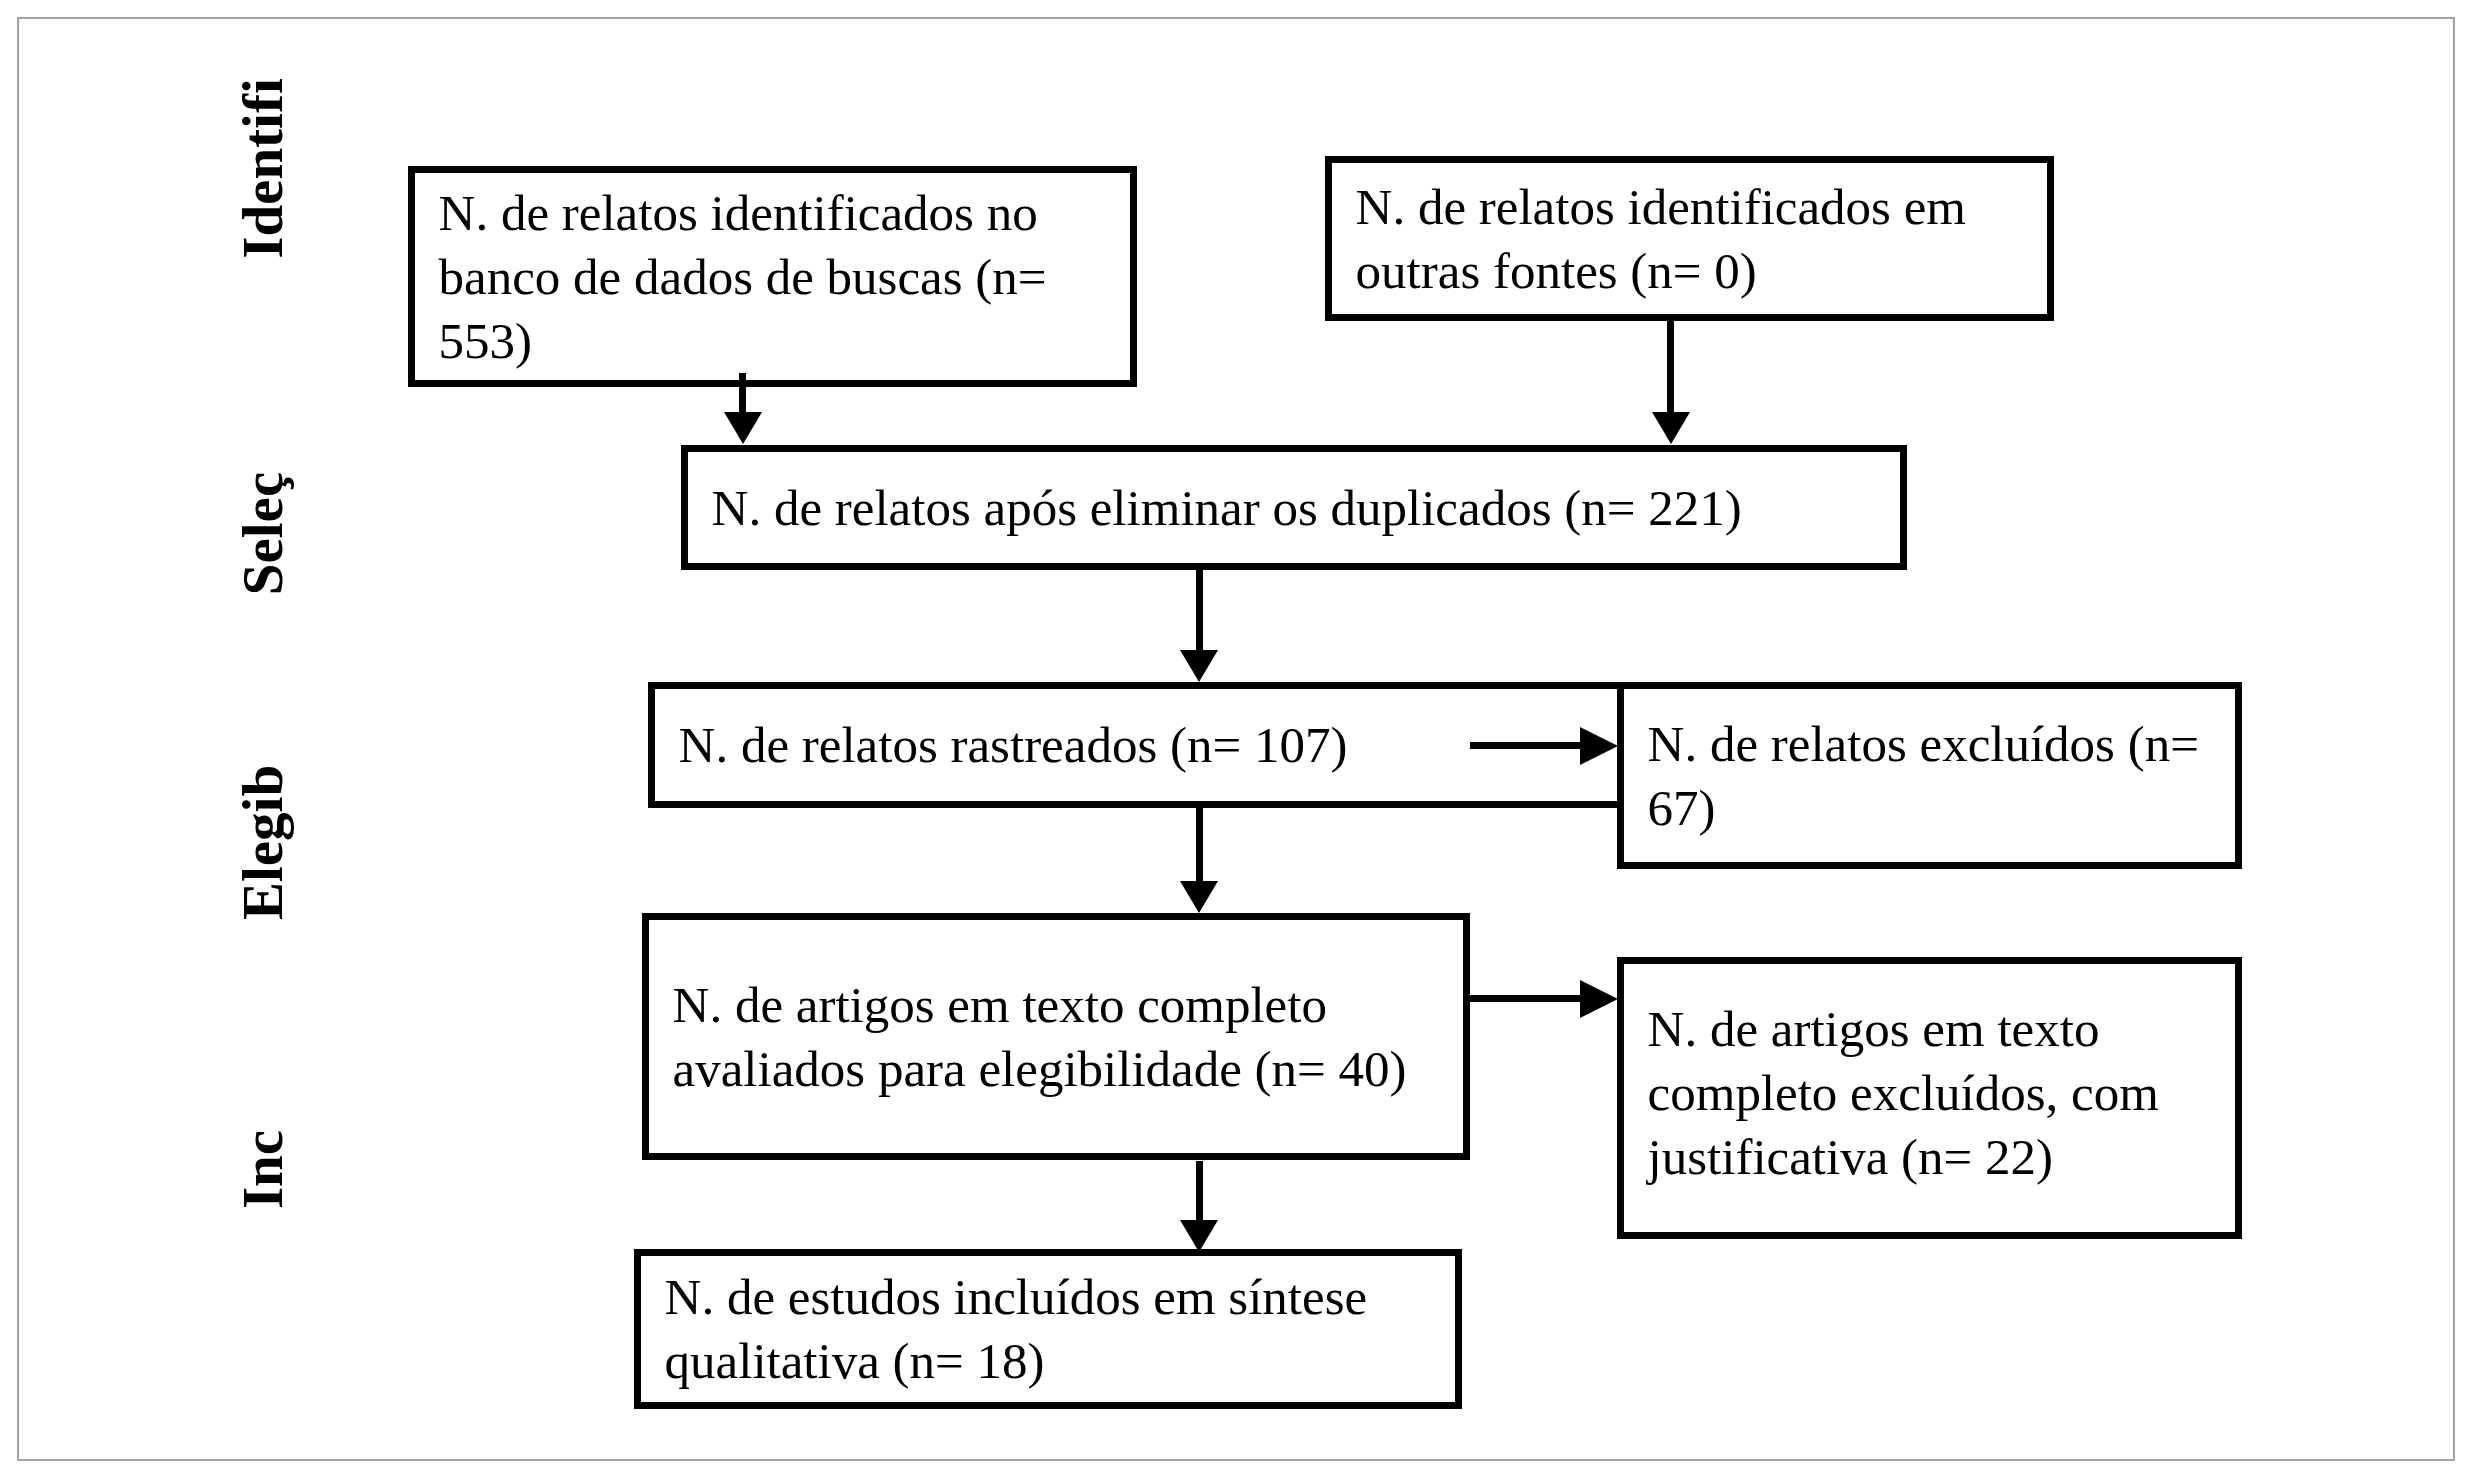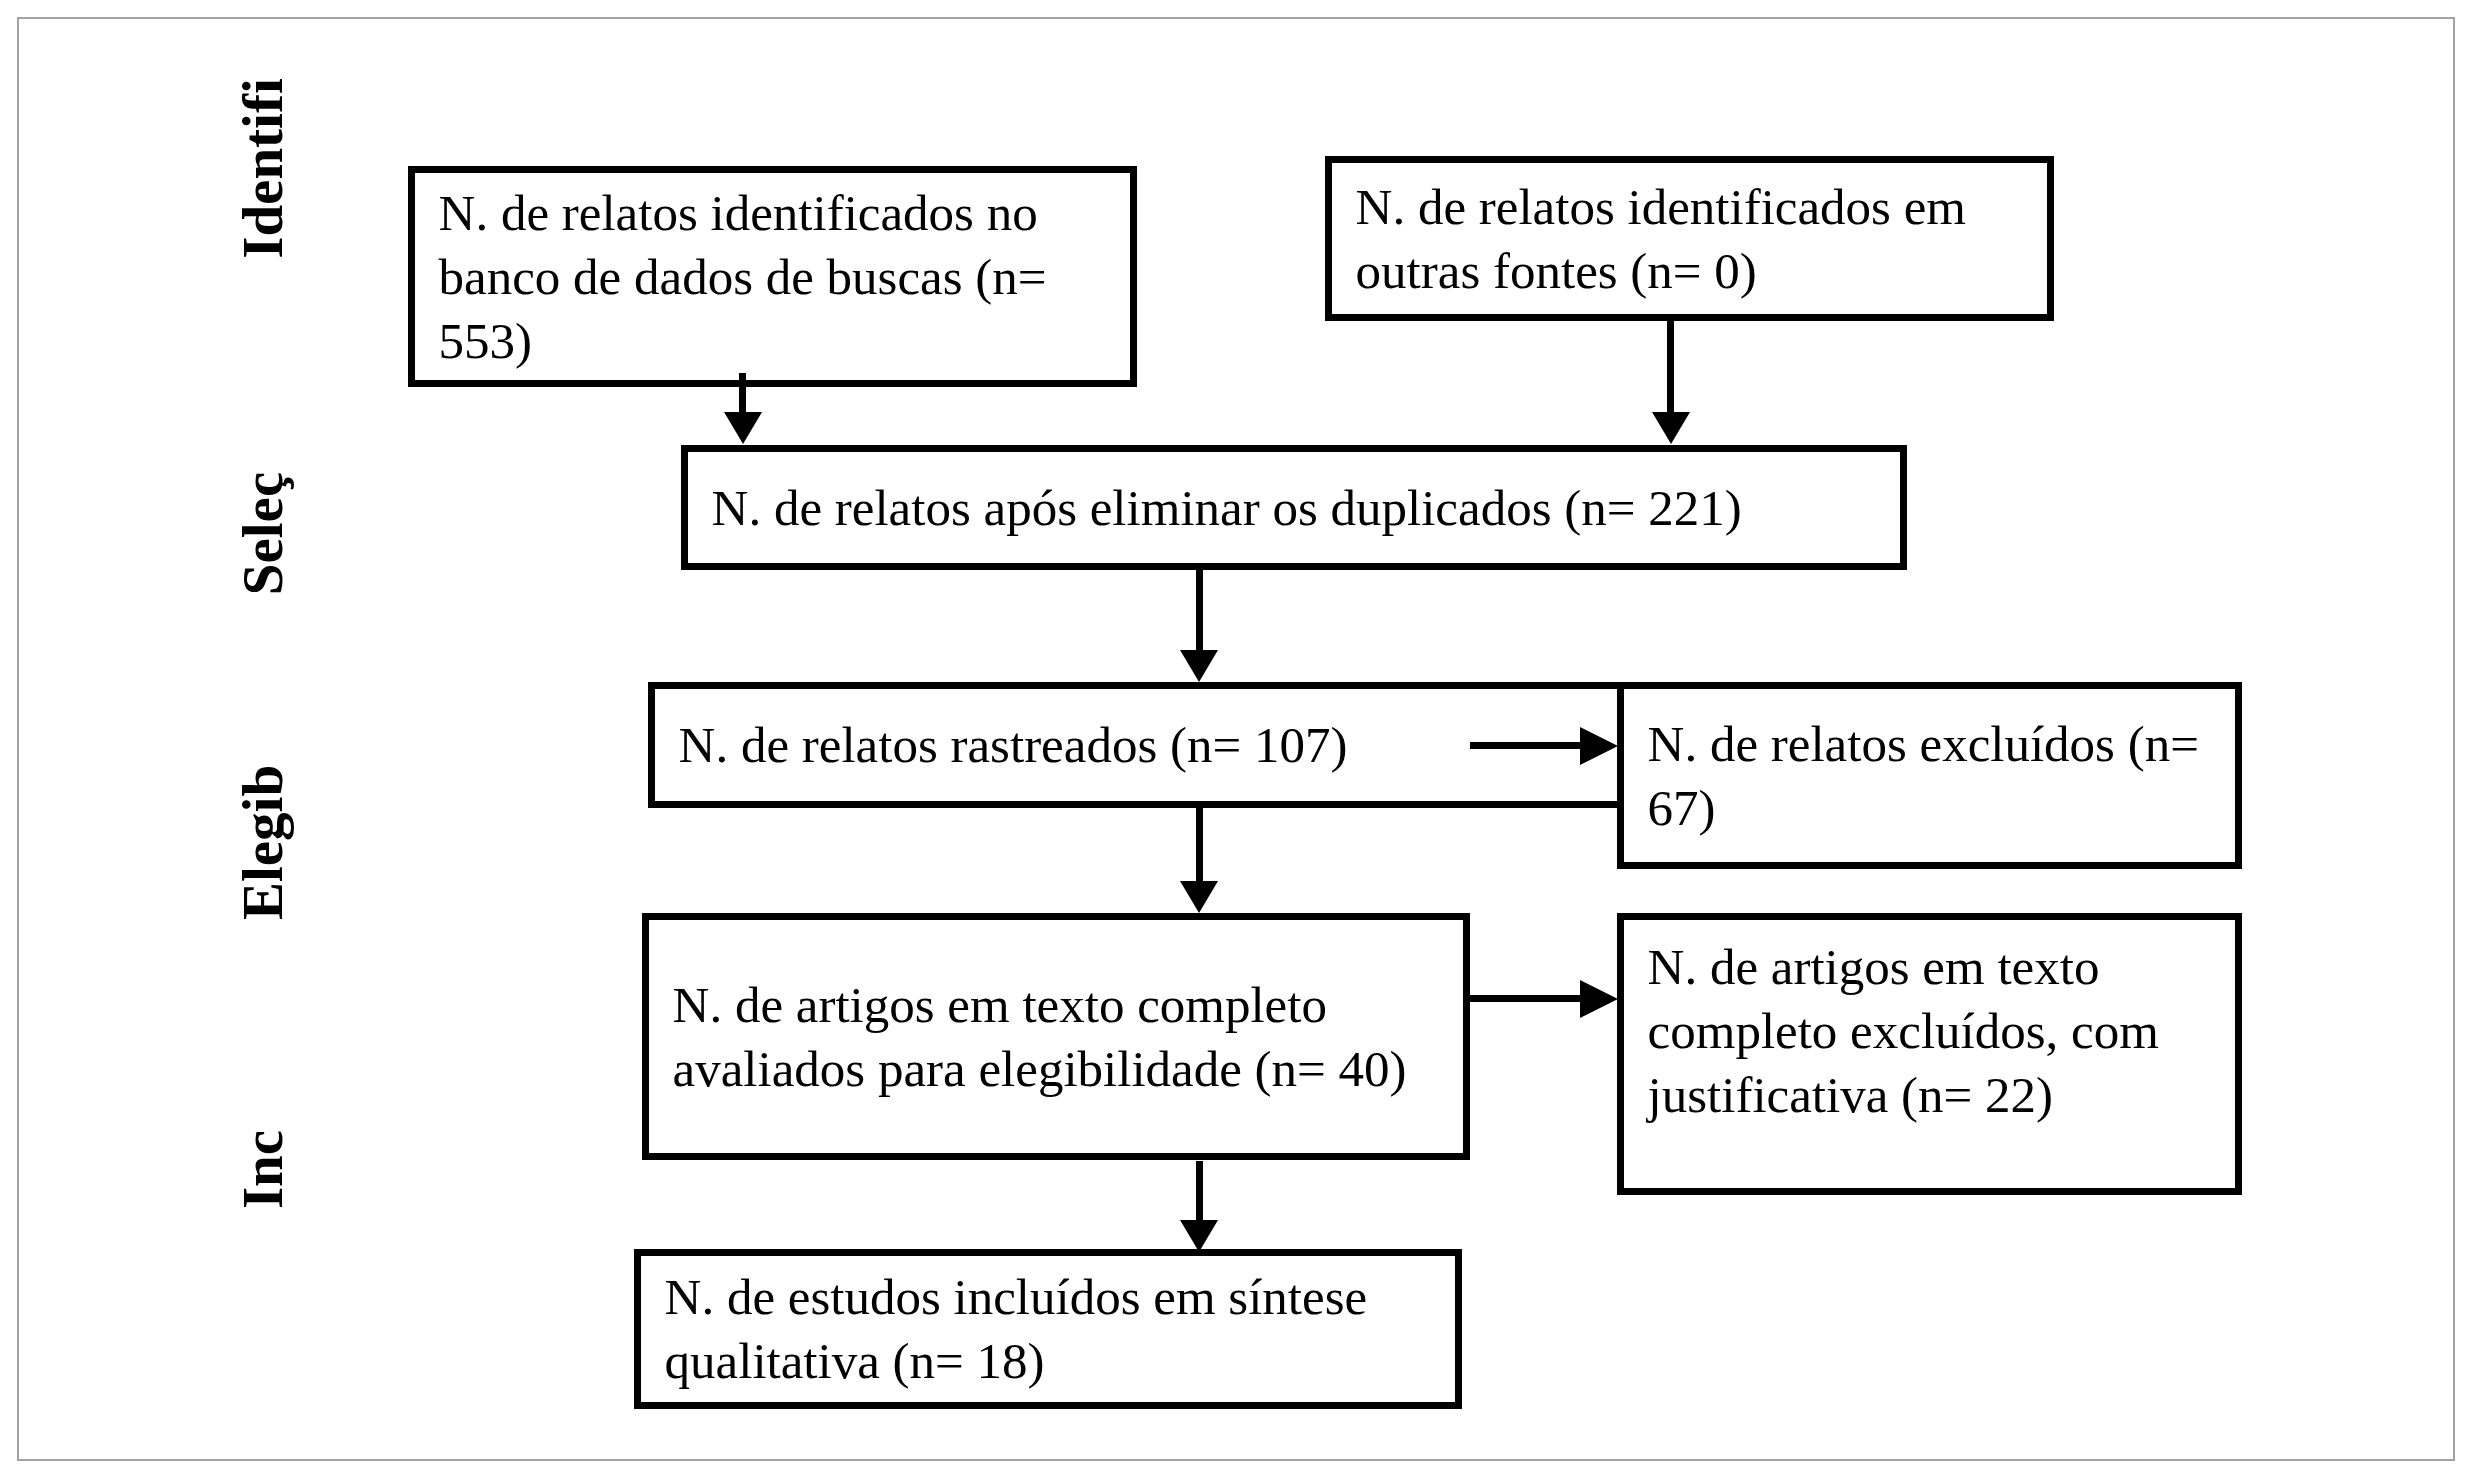--- a/index.html
+++ b/index.html
@@ -42,21 +42,22 @@
     border: 7.7px solid #000000;
     background: #ffffff;
     font-size: 51px;
     line-height: 64px;
     display: flex;
     align-items: center;
     padding: 5.9px 8.2px 5.9px 23.6px;
   }
   .flow-box.top-align {
     align-items: flex-start;
-    padding-top: 15px;
+    padding-top: 33px;
+    margin-top: 44px;
   }
   .vline {
     position: absolute;
     width: 7px;
     background: #000000;
   }
   .hline {
     position: absolute;
     height: 7px;
     background: #000000;

